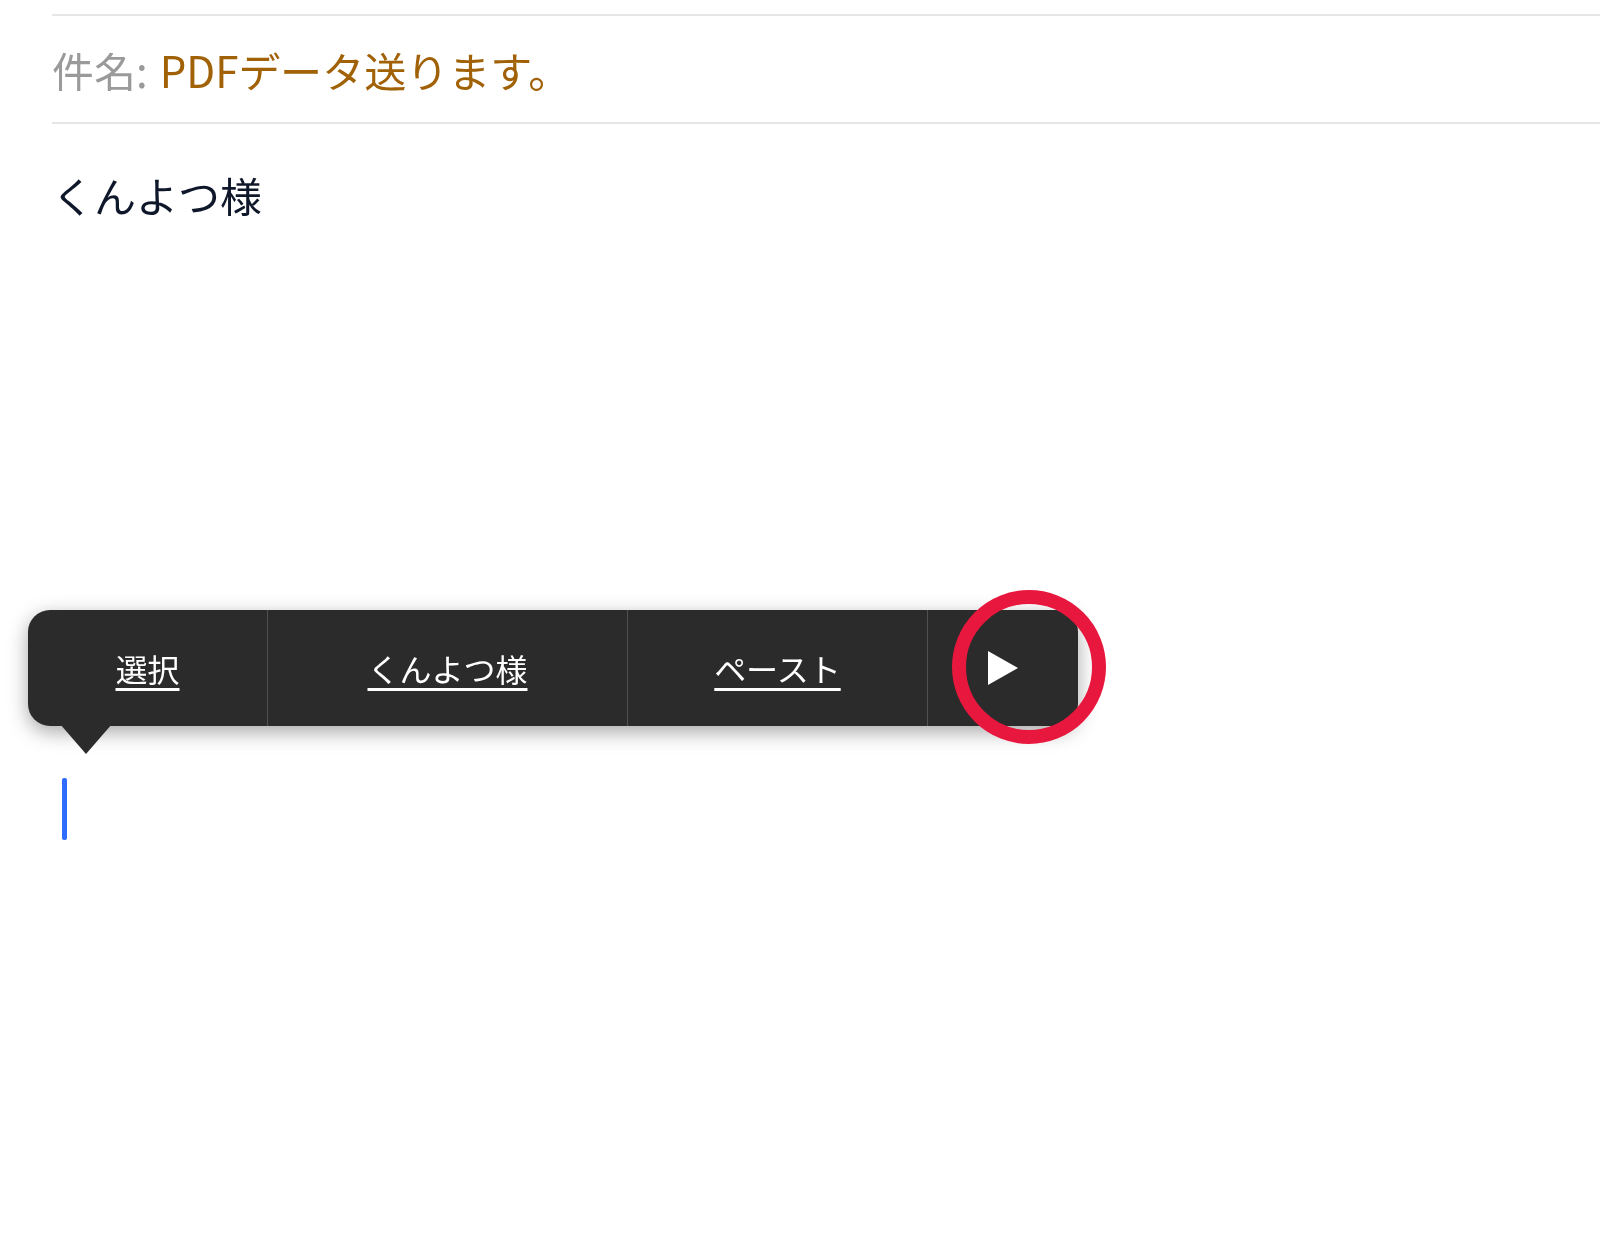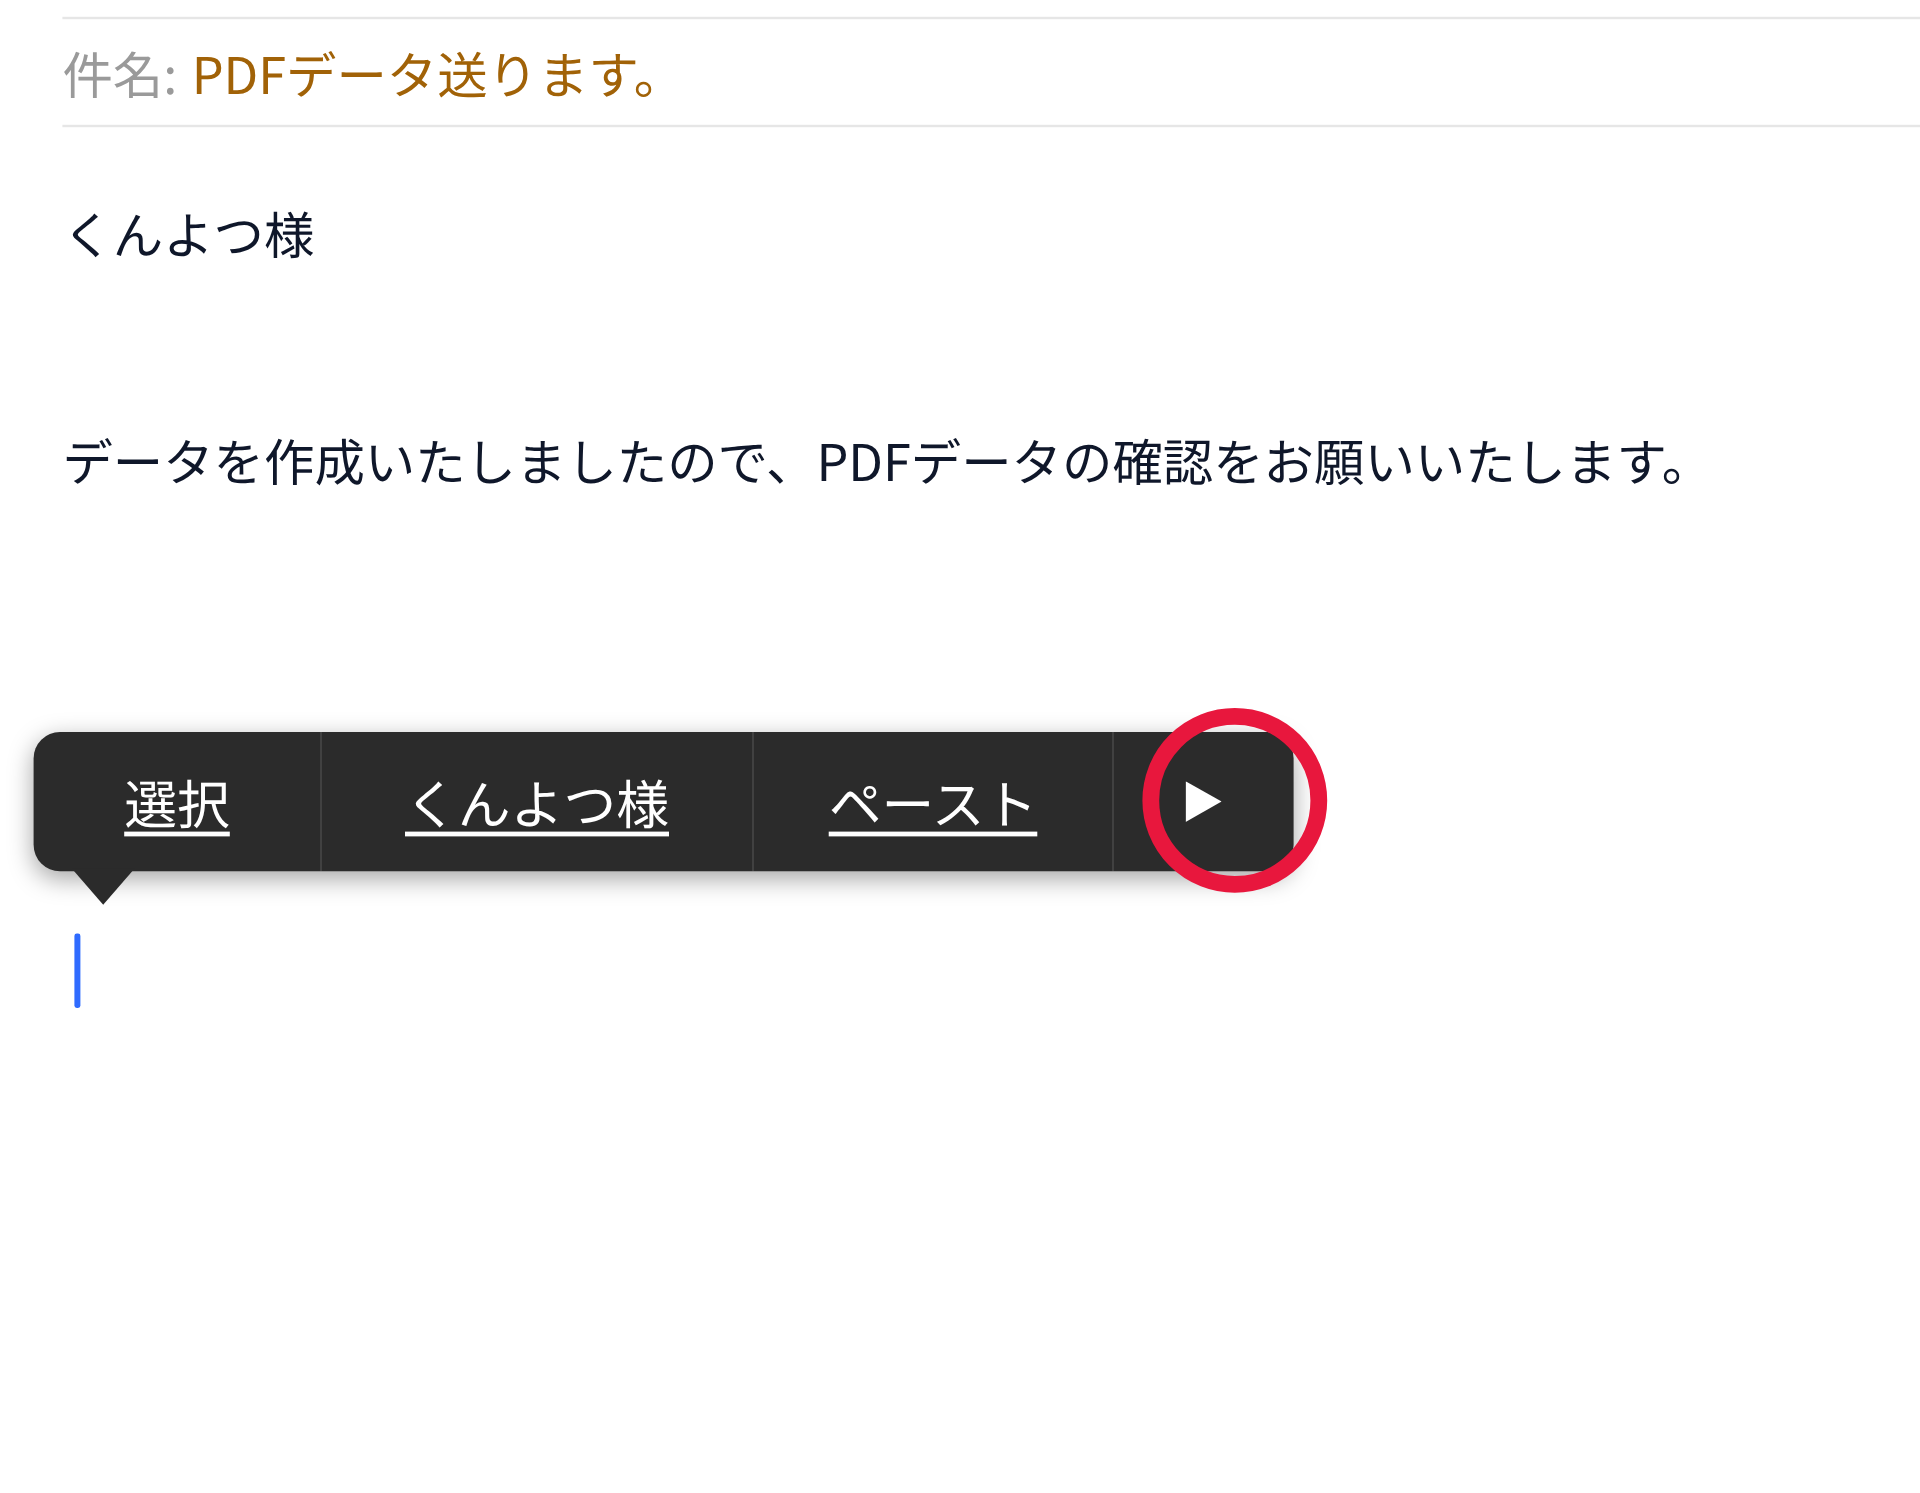--- a/index.html
+++ b/index.html
@@ -14,21 +14,21 @@
   .page {
     position: relative;
     width: 100%;
     height: 100%;
   }
   .subject-row {
     position: absolute;
     left: 52px;
     right: 0;
     top: 14px;
-    height: 92px;
+    height: 110px;
     border-top: 2px solid #e6e6e6;
     border-bottom: 2px solid #e6e6e6;
     display: flex;
     align-items: center;
     font-size: 42px;
   }
   .subject-label {
     color: #9a9a9a;
     margin-right: 12px;
   }
@@ -64,21 +64,21 @@
     border-radius: 22px;
     display: flex;
     align-items: stretch;
     box-shadow: 0 6px 20px rgba(0,0,0,0.35);
   }
   .ctx-item {
     display: flex;
     align-items: center;
     justify-content: center;
     color: #ffffff;
-    font-size: 44px;
+    font-size: 32px;
     text-decoration: underline;
     text-underline-offset: 6px;
     border-right: 1px solid rgba(255,255,255,0.18);
     padding: 0 28px;
     cursor: pointer;
   }
   .ctx-item.select      { width: 240px; }
   .ctx-item.select-all  { width: 360px; }
   .ctx-item.paste       { width: 300px; }
   .ctx-item.more        { width: 150px; border-right: none; text-decoration: none; }
@@ -126,21 +126,20 @@
 
   <div class="subject-row">
     <span class="subject-label">件名:</span>
     <span class="subject-value">PDFデータ送ります。</span>
   </div>
 
   <div class="body-area">
     <div class="para">くんよつ様</div>
     <div class="spacer-para"></div>
     <div class="spacer-para"></div>
-    <div class="para" style="margin-top:4px;">データを作成いたしましたので、PDFデータの確認をお願いいたします。</div>
   </div>
 
   <div class="ctx-menu">
     <div class="ctx-item select">選択</div>
     <div class="ctx-item select-all">くんよつ様</div>
     <div class="ctx-item paste">ペースト</div>
     <div class="ctx-item more">
       <svg width="30" height="34" viewBox="0 0 30 34">
         <polygon points="0,0 30,17 0,34" fill="#ffffff"></polygon>
       </svg>

